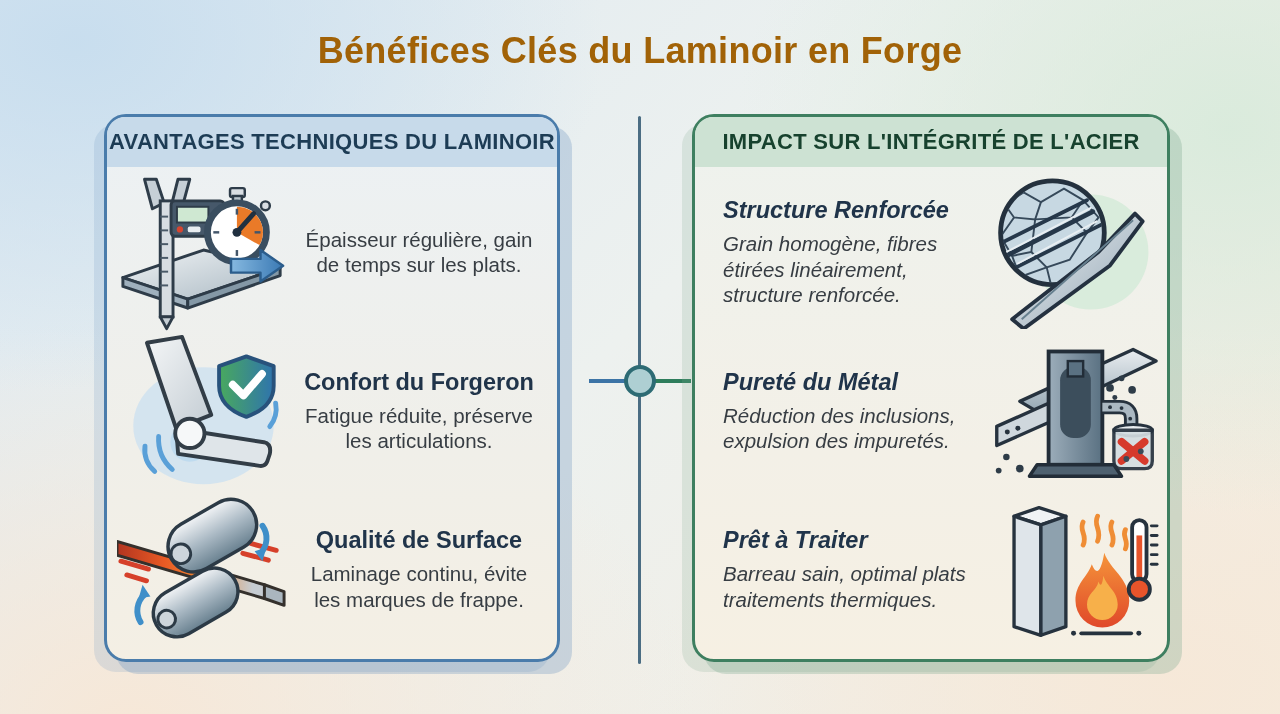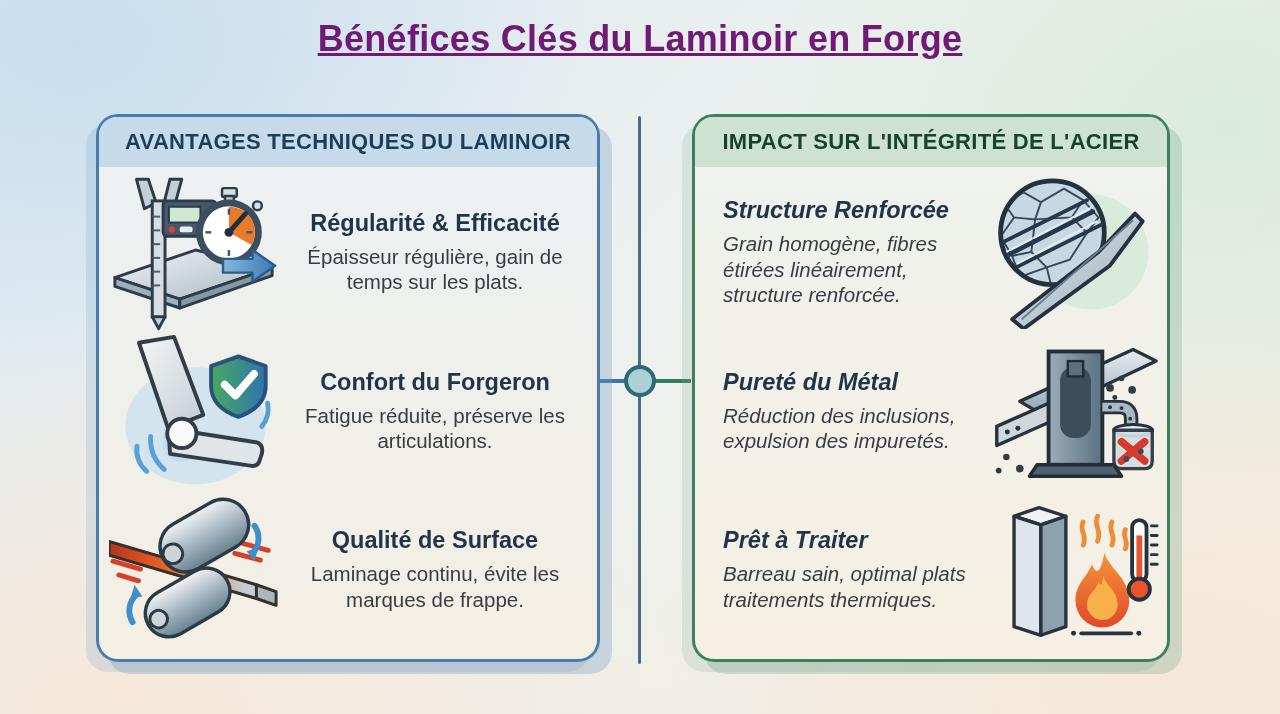--- a/index.html
+++ b/index.html
@@ -9,41 +9,41 @@
     background:
       radial-gradient(850px 560px at 6% 6%,  rgba(199,221,238,.95), rgba(199,221,238,0) 62%),
       radial-gradient(820px 640px at 96% 18%, rgba(214,234,218,.85), rgba(214,234,218,0) 60%),
       radial-gradient(950px 680px at 10% 102%, rgba(247,231,214,.95), rgba(247,231,214,0) 60%),
       radial-gradient(900px 620px at 92% 96%, rgba(246,232,216,.95), rgba(246,232,216,0) 58%),
       linear-gradient(135deg,#dde9f2 0%, #edf1ef 48%, #f4ecdf 100%);
   }
   .stage { position:relative; width:1280px; height:714px; }
 
   .title {
-    position:absolute; top:18px; left:0; width:100%;
+    position:absolute; top:30px; left:0; width:100%;
     text-align:center; font-size:36px; font-weight:700;
-    letter-spacing:.3px; color:#701a75;text-decoration:underline;
+    letter-spacing:.3px; color:#a16207;
   }
 
   
   .divider  { position:absolute; left:638px; top:116px; width:3px;  height:548px; background:#4b6d83; border-radius:2px; }
   .conn-l   { position:absolute; left:589px; top:379px; width:40px; height:4px;  background:#3c74a6; }
   .conn-r   { position:absolute; left:651px; top:379px; width:40px; height:4px;  background:#2e7d5c; }
   .node {
     position:absolute; left:624px; top:365px; width:32px; height:32px;
     border-radius:50%; background:#aecfd3; border:4px solid #2d6b74; z-index:3;
   }
 
   .panel {
     position:absolute; top:114px; height:548px;
     border-radius:22px; z-index:2;
     display:flex; flex-direction:column;
   }
   .panel.left {
-    left:96px; width:504px;
+    left:104px; width:456px;
     border:3px solid #4a7cab;
     background:linear-gradient(180deg,#ecf1f4 0%, #f0efe9 62%, #f4efe4 100%);
     box-shadow:12px 12px 0 rgba(116,153,194,.32), -10px 10px 0 rgba(116,153,194,.20);
   }
   .panel.right {
     left:692px; width:478px;
     border:3px solid #3e7f60;
     background:linear-gradient(180deg,#eef2ee 0%, #f3f0e7 62%, #f6f0e3 100%);
     box-shadow:12px 12px 0 rgba(128,172,146,.32), -10px 10px 0 rgba(128,172,146,.20);
   }
@@ -124,21 +124,20 @@
                 <line x1="122" y1="78" x2="122" y2="84"></line>
               <line x1="98" y1="60" x2="104" y2="60"></line>
                 <line x1="140" y1="60" x2="146" y2="60"></line>
             </g>
             <line x1="122" y1="60" x2="139" y2="41" stroke="#203040" stroke-width="5" stroke-linecap="round"></line>
             <circle cx="122" cy="60" r="4.5" fill="#203040"></circle>
             <path d="M116,87 h30 v-9 l23,16 -23,16 v-9 h-30 z" fill="url(#arrG)" stroke="#2b5d8c" stroke-width="2.5" stroke-linejoin="round"></path>
           </svg>
         </div>
         <div class="txt">
-          <div class="item-h">Régularité &amp; Efficacité</div>
           <div class="item-b">Épaisseur régulière, gain de temps sur les plats.</div>
         </div>
       </div>
 
       <div class="row">
         <div class="icon-box">
           <svg width="172" height="156" viewBox="0 0 175 160">
             <defs>
               <linearGradient id="armG" x1="0" y1="0" x2="1" y2="1">
                 <stop offset="0" stop-color="#f4f6f7"></stop>

